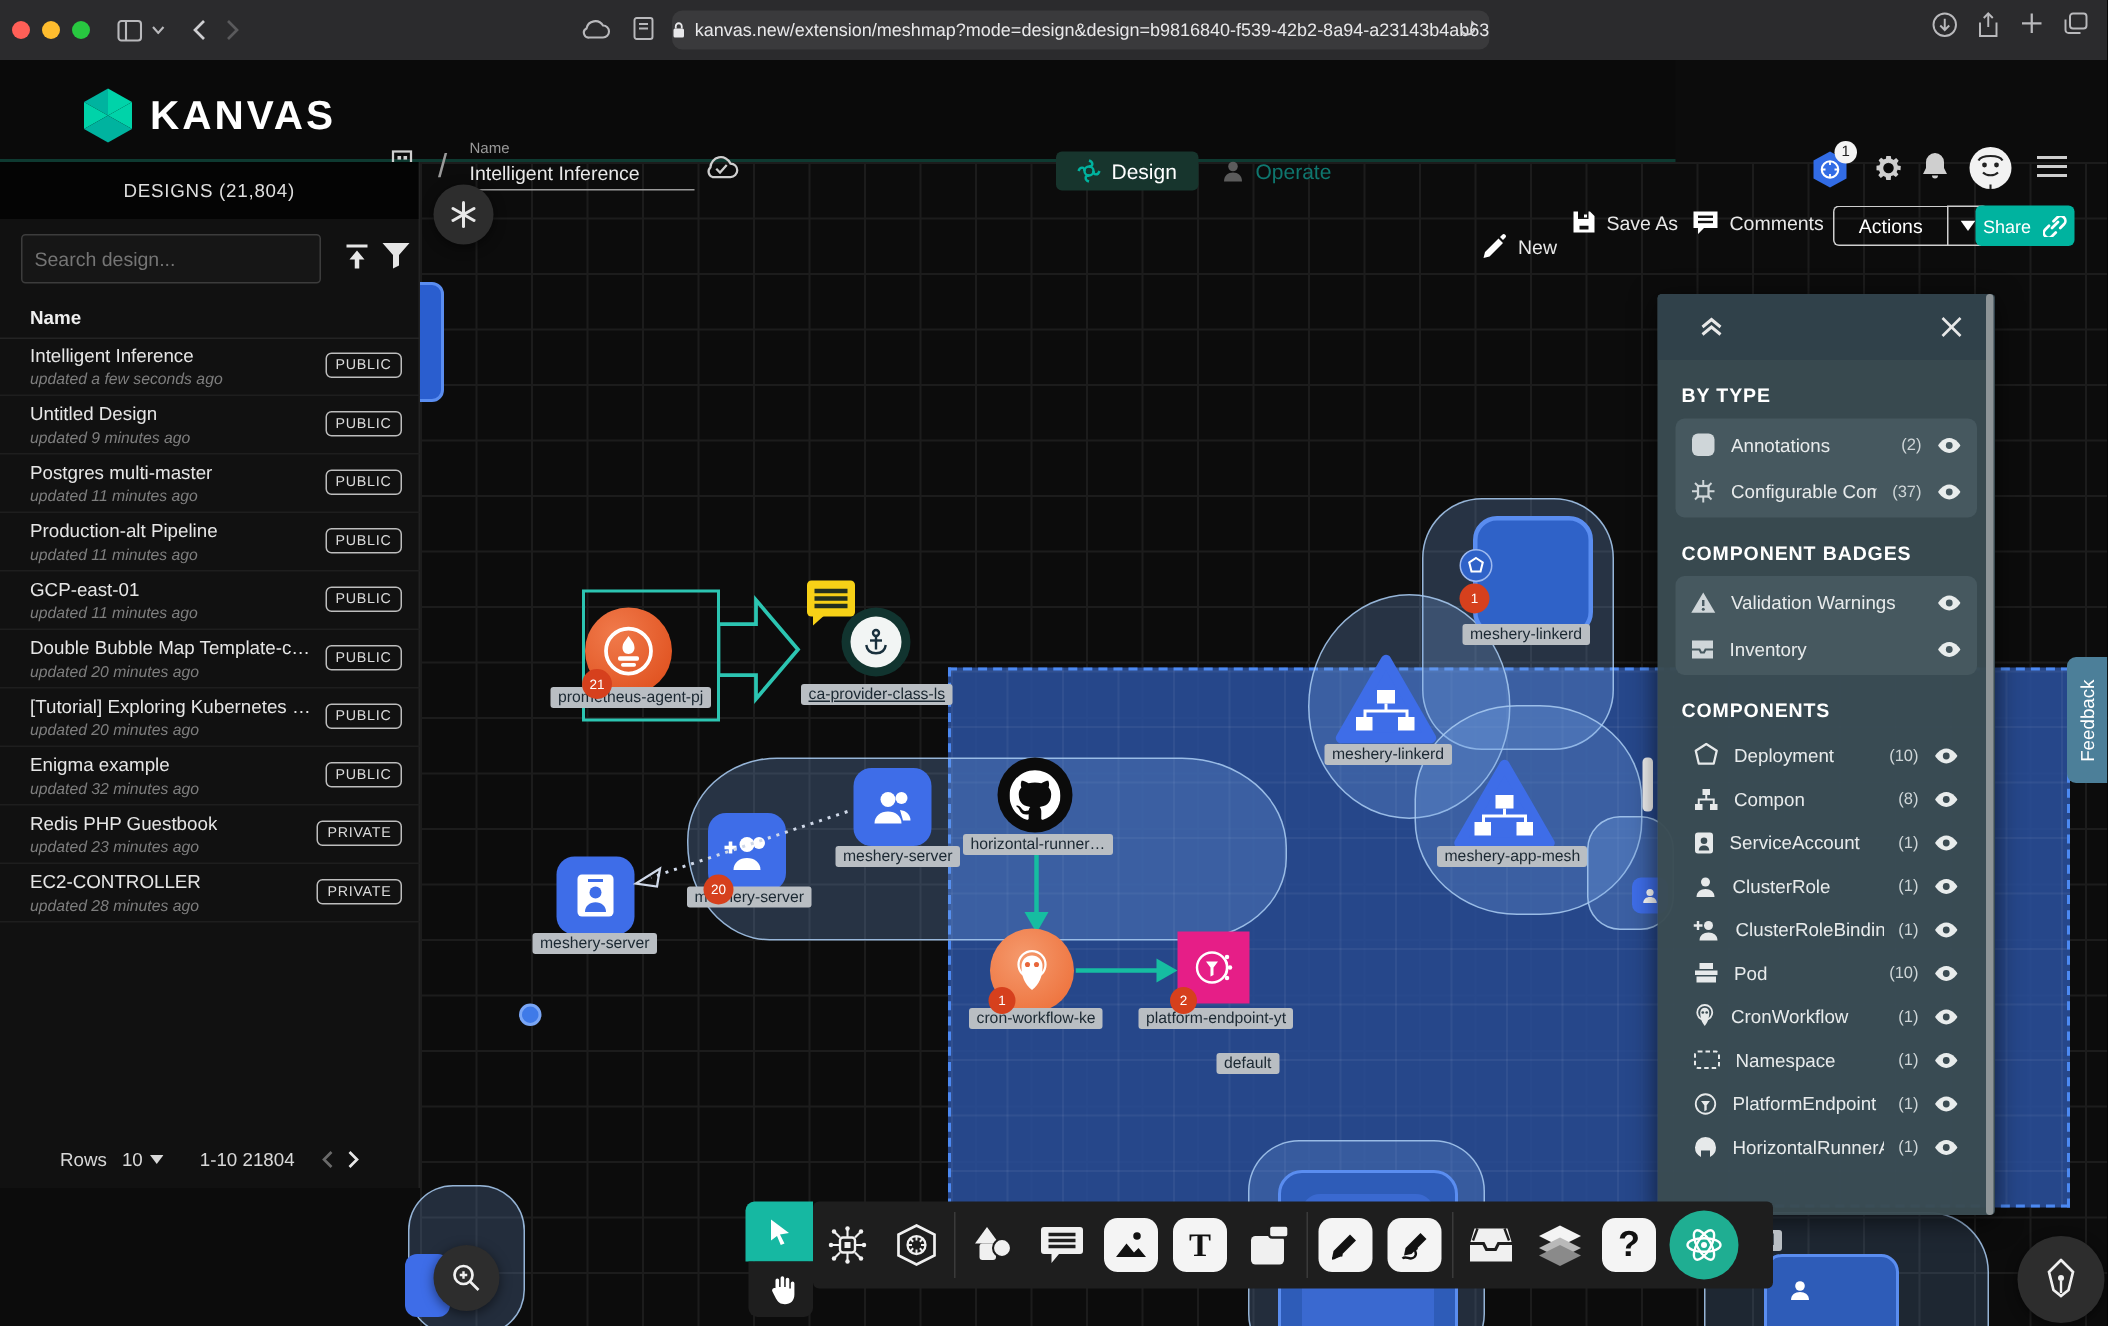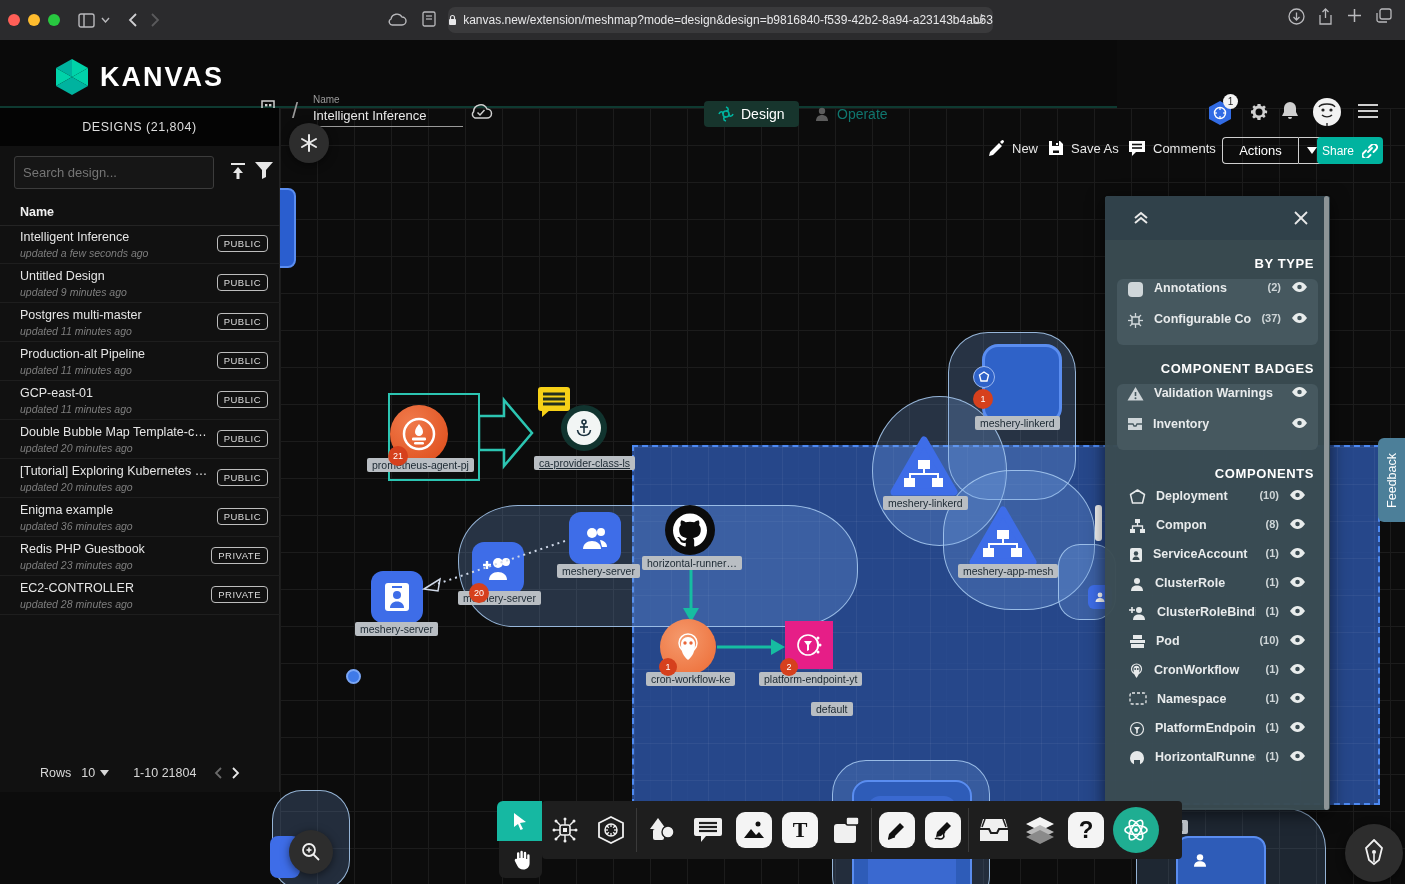--- a/index.html
+++ b/index.html
@@ -55,23 +55,23 @@
   #selrect{left:352px;top:337px;width:748px;height:360px;background:rgba(41,76,148,.93);border:2px dashed #4c89f2;
     background-image:linear-gradient(rgba(255,255,255,.05) 1px,transparent 1px),linear-gradient(90deg,rgba(255,255,255,.05) 1px,transparent 1px);background-size:37px 37px;}
   .blob{border:1.5px solid rgba(170,205,242,.85);background:rgba(118,165,230,.26);}
   .chip{background:#b9bec3;color:#1b2832;font-size:10.5px;padding:1px 5px;border-radius:2px;white-space:nowrap;z-index:3;}
   .badge{background:#d6401d;color:#fff;border-radius:50%;display:flex;align-items:center;justify-content:center;font-size:9px;z-index:4;}
   .bluesq{background:#3e6de8;border-radius:12px;display:flex;align-items:center;justify-content:center;z-index:2;}
 
   
   #panel{left:1105px;top:196px;width:225px;height:614px;background:rgba(58,75,82,.97);border-radius:3px;box-shadow:0 4px 18px rgba(0,0,0,.6);overflow:hidden;z-index:15;}
   #panel-head{height:44px;background:#30414a;display:flex;align-items:center;justify-content:space-between;padding:0 22px 0 28px;}
-  .psec{color:#fff;font-size:13px;font-weight:bold;letter-spacing:.6px;margin:16px 16px 8px 16px;text-align:right;}
+  .psec{color:#fff;font-size:13px;font-weight:bold;letter-spacing:.6px;margin:16px 16px 8px 16px;}
   .pgroup{background:#46585f;border-radius:6px;margin:0 12px;padding:2px 0;}
-  .prow{display:flex;height:31px;padding:0 10px;gap:10px;font-weight:bold;}
+  .prow{display:flex;align-items:center;height:31px;padding:0 10px;gap:10px;}
   .prow .plbl{flex:1;color:#e8ebec;font-size:12.5px;white-space:nowrap;overflow:hidden;max-width:118px;}
   .prow .pcnt{color:#ced5d7;font-size:11px;}
   .pscroll{position:absolute;right:1px;top:0;width:5px;height:614px;background:#8d9497;border-radius:3px;}
   .comps .prow{height:29px;padding:0 12px;}
   .eye{cursor:pointer;}
 
   
   #feedback{left:1378px;top:438px;width:27px;height:84px;background:#4c7f99;border-radius:6px 0 0 6px;display:flex;align-items:center;justify-content:center;z-index:16;}
   #feedback span{writing-mode:vertical-rl;transform:rotate(180deg);color:#fff;font-size:12.5px;}
 
@@ -459,21 +459,21 @@
         <svg width="20" height="14" viewBox="0 0 20 14">
           <g stroke="#cfcfcf" stroke-width="2">
             <line x1="0" y1="1" x2="20" y2="1"></line>
             <line x1="0" y1="7" x2="20" y2="7"></line>
             <line x1="0" y1="13" x2="20" y2="13"></line>
           </g>
         </svg>
       </span>
   </div>
 
-  <div class="act" style="left:988px;top:140px;">
+  <div class="act" style="left:988px;top:156px;">
     <svg width="17" height="17" viewBox="0 0 17 17">
         <path fill="#fff" d="M2 12l9-9 3 3-9 9-4 1zM12 2l1.5-1.5a1.4 1.4 0 012 2L14 4z"></path>
       </svg>
     <span>New</span>
   </div>
   <div class="act" style="left:1048px;top:140px;">
     <svg width="16" height="16" viewBox="0 0 16 16">
         <path fill="#fff" d="M1 1h11l3 3v11H1zM4 1v5h7V1zM8 3h2v2H8zM4 9h8v5H4z"></path>
         <rect x="5" y="10.5" width="6" height="2.5" fill="#111"></rect>
       </svg>
@@ -556,21 +556,21 @@
         <span class="up">updated 20 minutes ago</span>
         <span class="vis">PUBLIC</span>
       </div>
     <div class="sb-row" style="top:352px;">
         <span class="nm">[Tutorial] Exploring Kubernetes Pod</span>
         <span class="up">updated 20 minutes ago</span>
         <span class="vis">PUBLIC</span>
       </div>
     <div class="sb-row" style="top:391px;text-align:right;">
         <span class="nm">Enigma example</span>
-        <span class="up">updated 36 minutes ago</span>
+        <span class="up">updated 32 minutes ago</span>
         <span class="vis">PUBLIC</span>
       </div>
     <div class="sb-row" style="top:430px;">
         <span class="nm">Redis PHP Guestbook</span>
         <span class="up">updated 23 minutes ago</span>
         <span class="vis">PRIVATE</span>
       </div>
     <div class="sb-row" style="top:469px;padding-left:47px;">
         <span class="nm">EC2-CONTROLLER</span>
         <span class="up">updated 28 minutes ago</span>

